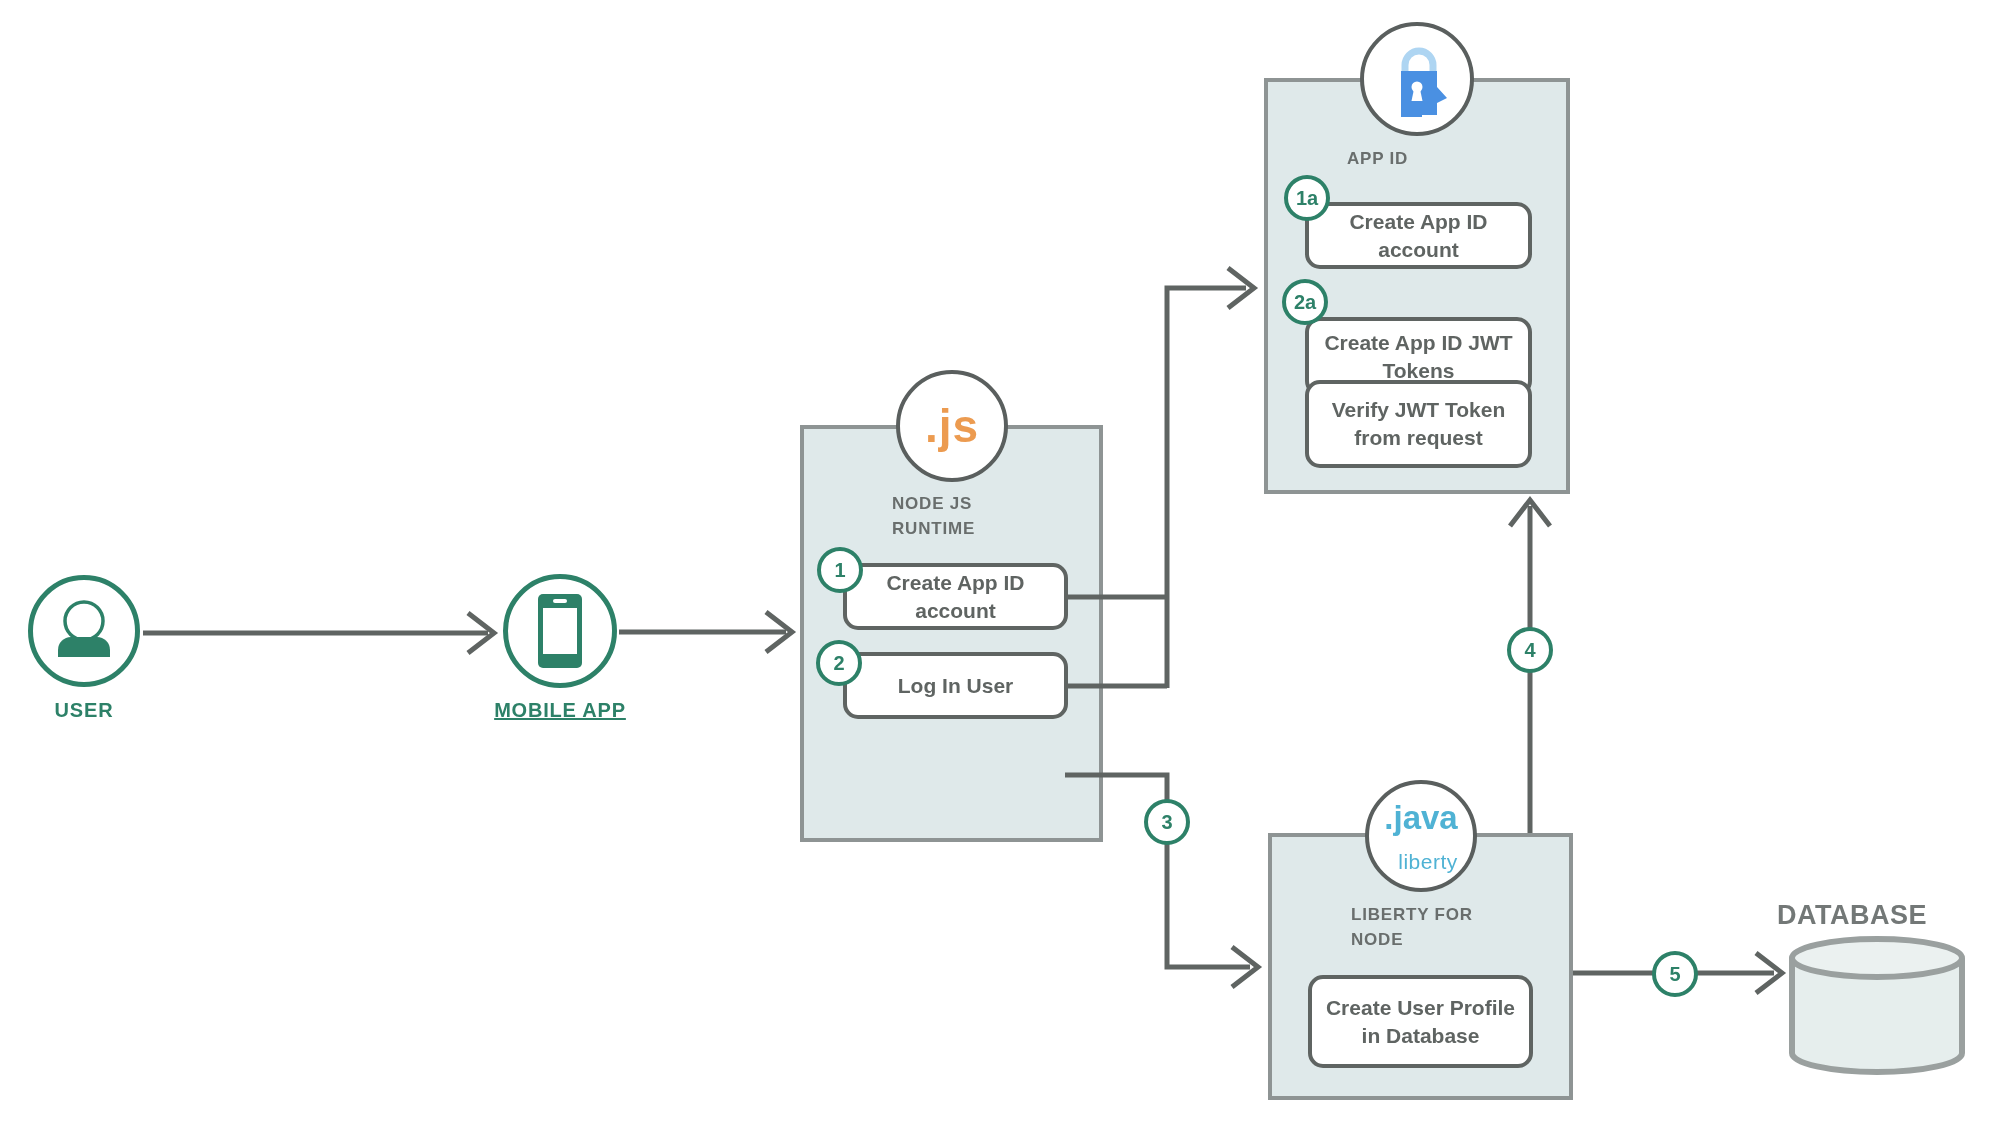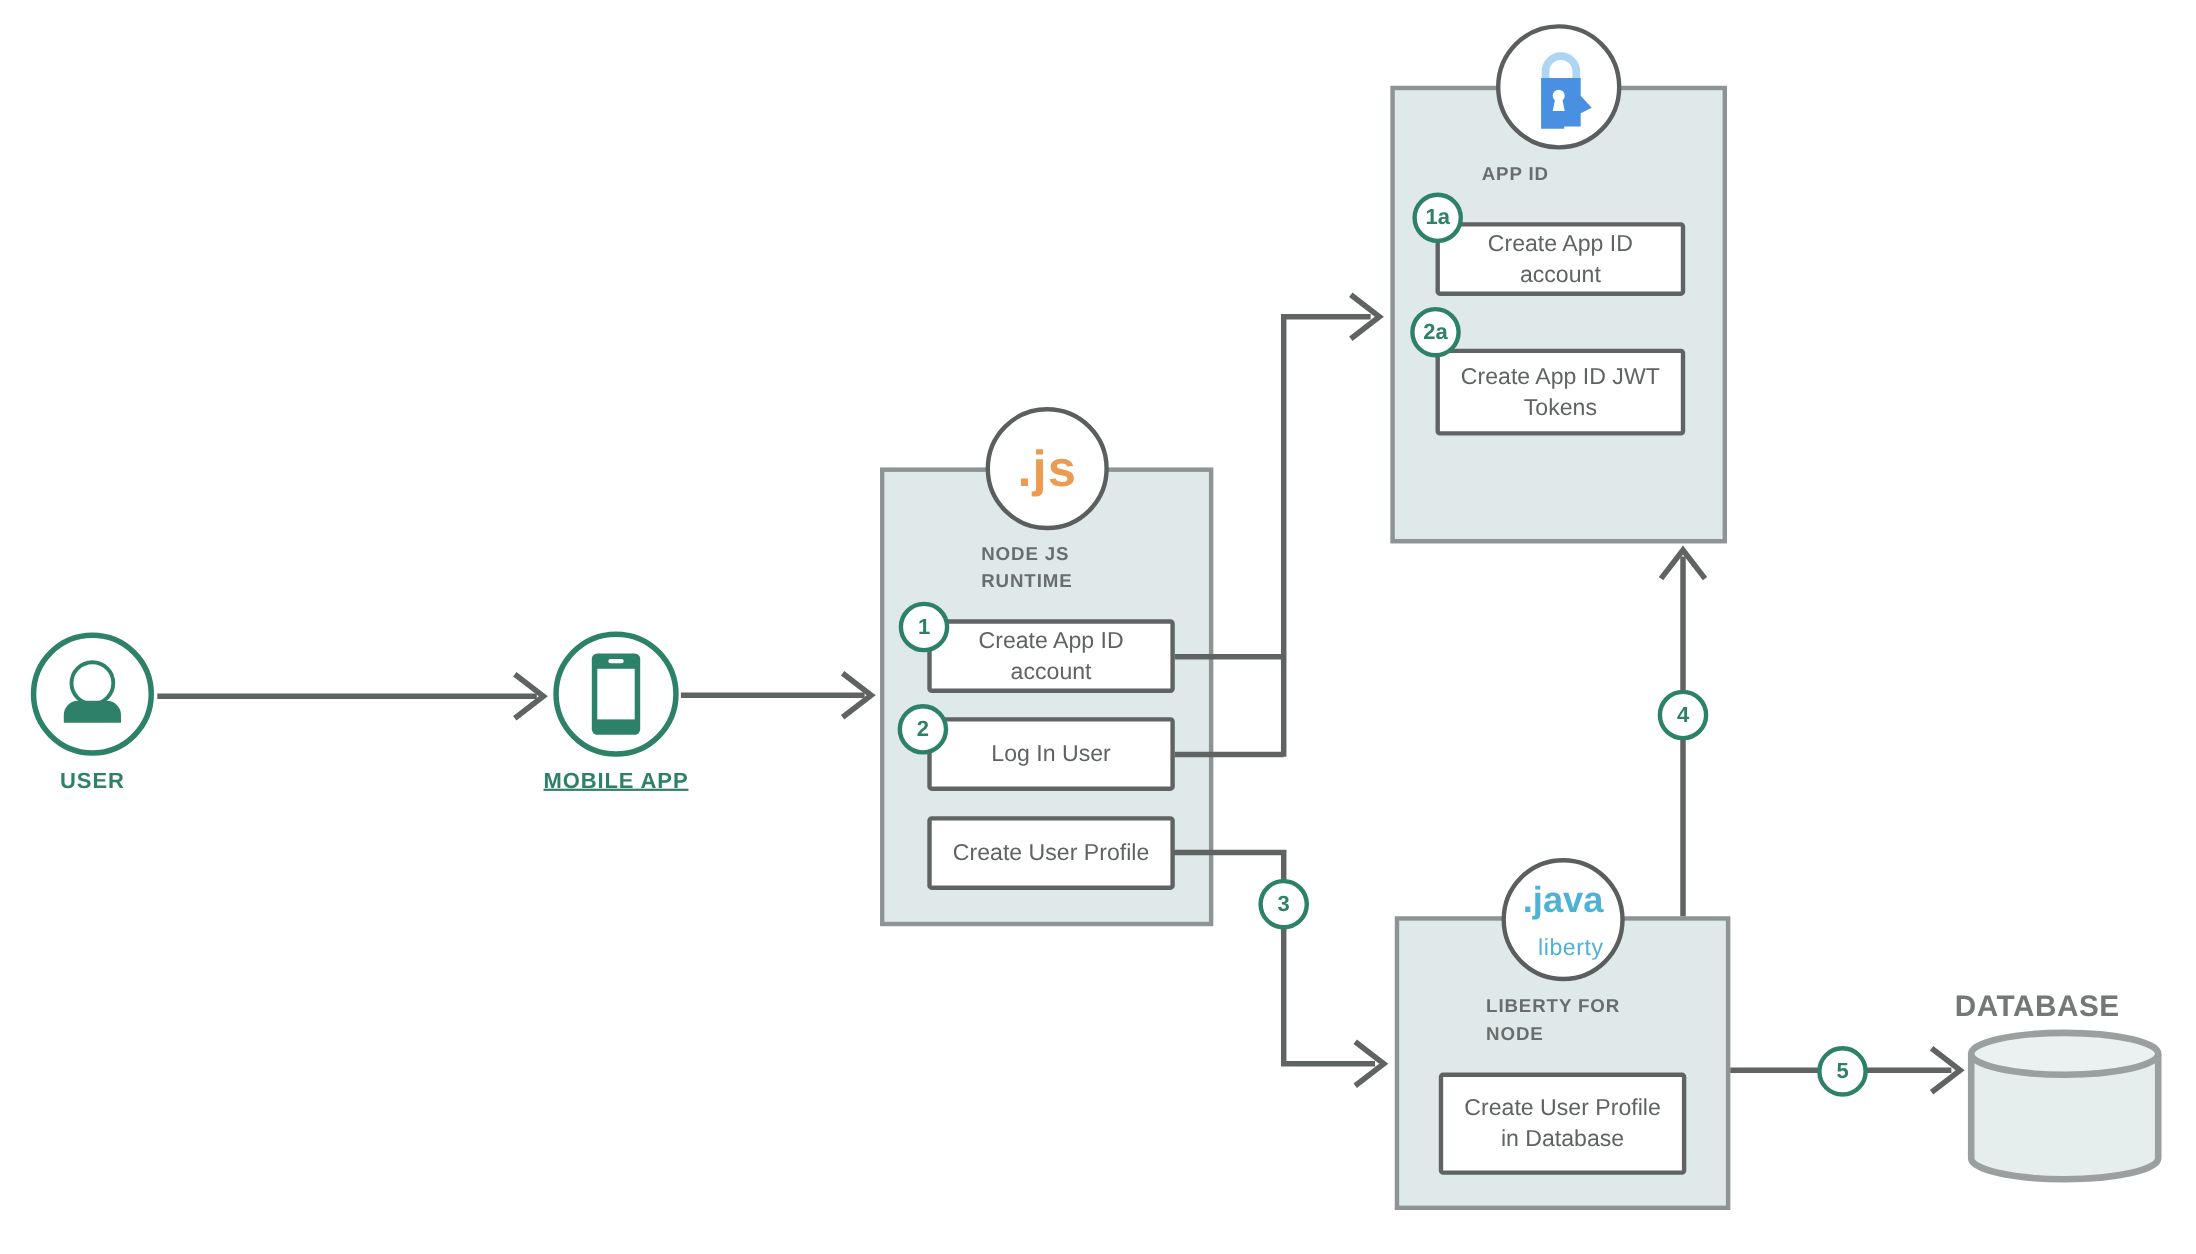--- a/index.html
+++ b/index.html
@@ -14,24 +14,24 @@
              display:flex;align-items:center;justify-content:center;box-sizing:border-box;z-index:4;}
   .bigcircle.green{border-color:#2d8168;border-width:5px;}
 
   .zone-title{position:absolute;color:#696e6d;font-weight:bold;font-size:17px;letter-spacing:0.8px;
               text-align:left;line-height:1.45;z-index:5;}
   .actor-label{position:absolute;color:#2d8168;font-weight:bold;font-size:20px;letter-spacing:0.8px;
                text-align:center;z-index:5;}
   .db-label{position:absolute;color:#737877;font-weight:bold;font-size:27px;letter-spacing:0.5px;
             z-index:5;}
 
-  .steprect{position:absolute;background:#fff;border:4px solid #5f6462;border-radius:4px;
+  .steprect{position:absolute;background:#fff;border:4px solid #5f6462;border-radius:15px;
             display:flex;align-items:center;justify-content:center;text-align:center;
             color:#5f6462;font-size:21px;line-height:1.32;box-sizing:border-box;
-            padding:2px 12px;z-index:4;}
+            padding:2px 12px;z-index:4;font-weight:bold;}
 
   .badge{position:absolute;width:46px;height:46px;border-radius:50%;background:#fff;
          border:4px solid #2d8168;color:#2d8168;font-weight:bold;font-size:20px;
          display:flex;align-items:center;justify-content:center;box-sizing:border-box;z-index:6;}
 
   .jslogo{color:#ec9b50;font-weight:bold;font-size:46px;letter-spacing:1px;}
   .javalogo{color:#4fb2d4;text-align:center;line-height:1;}
   .javalogo .jv1{font-weight:bold;font-size:33px;display:block;}
   .javalogo .jv2{font-size:21px;display:block;margin-top:17px;padding-left:14px;letter-spacing:0.5px;}
 </style>
@@ -103,23 +103,20 @@
       <span>1</span>
     </div>
 
   <div class="steprect" style="left:843px;top:652px;width:225px;height:67px;">
     <span>Log In User</span>
   </div>
   <div class="badge" style="left:816px;top:640px;">
       <span>2</span>
     </div>
 
-  <div class="steprect" style="left:843px;top:742px;width:225px;height:67px;">
-    <span>Create User Profile</span>
-  </div>
 
   <div class="bigcircle" style="left:1360px;top:22px;width:114px;height:114px;">
     <svg width="68" height="76" viewBox="0 0 68 76">
       <path d="M22,30 V24 a14,14 0 0 1 28,0 v6" fill="none" stroke="#aed5f2" stroke-width="7"></path>
       <path d="M18,30 h36 v16 l10,11 -10,5 v12 h-15 v10 h-21 z" fill="#4a90e2"></path>
       <circle cx="34" cy="46" r="5.5" fill="#ffffff"></circle>
       <path d="M31,48 h6 l2.5,12 h-11 z" fill="#ffffff"></path>
     </svg>
   </div>
   <div class="zone-title" style="left:1347px;top:147px;width:140px;">APP ID</div>
@@ -131,20 +128,23 @@
       <span>1a</span>
     </div>
 
   <div class="steprect" style="left:1305px;top:299px;width:227px;height:79px;margin-top:18px;">
     <span>Create App ID JWT Tokens</span>
   </div>
   <div class="badge" style="left:1282px;top:279px;">
       <span>2a</span>
     </div>
 
+  <div class="steprect" style="left:1305px;top:380px;width:227px;height:88px;">
+    <span>Verify JWT Token from request</span>
+  </div>
 
   <div class="bigcircle" style="left:1365px;top:780px;width:112px;height:112px;">
     <div class="javalogo">
       <span class="jv1">.java</span>
       <span class="jv2">liberty</span>
     </div>
   </div>
   <div class="zone-title" style="left:1351px;top:903px;width:140px;">LIBERTY FOR NODE</div>
 
   <div class="steprect" style="left:1308px;top:975px;width:225px;height:93px;">

